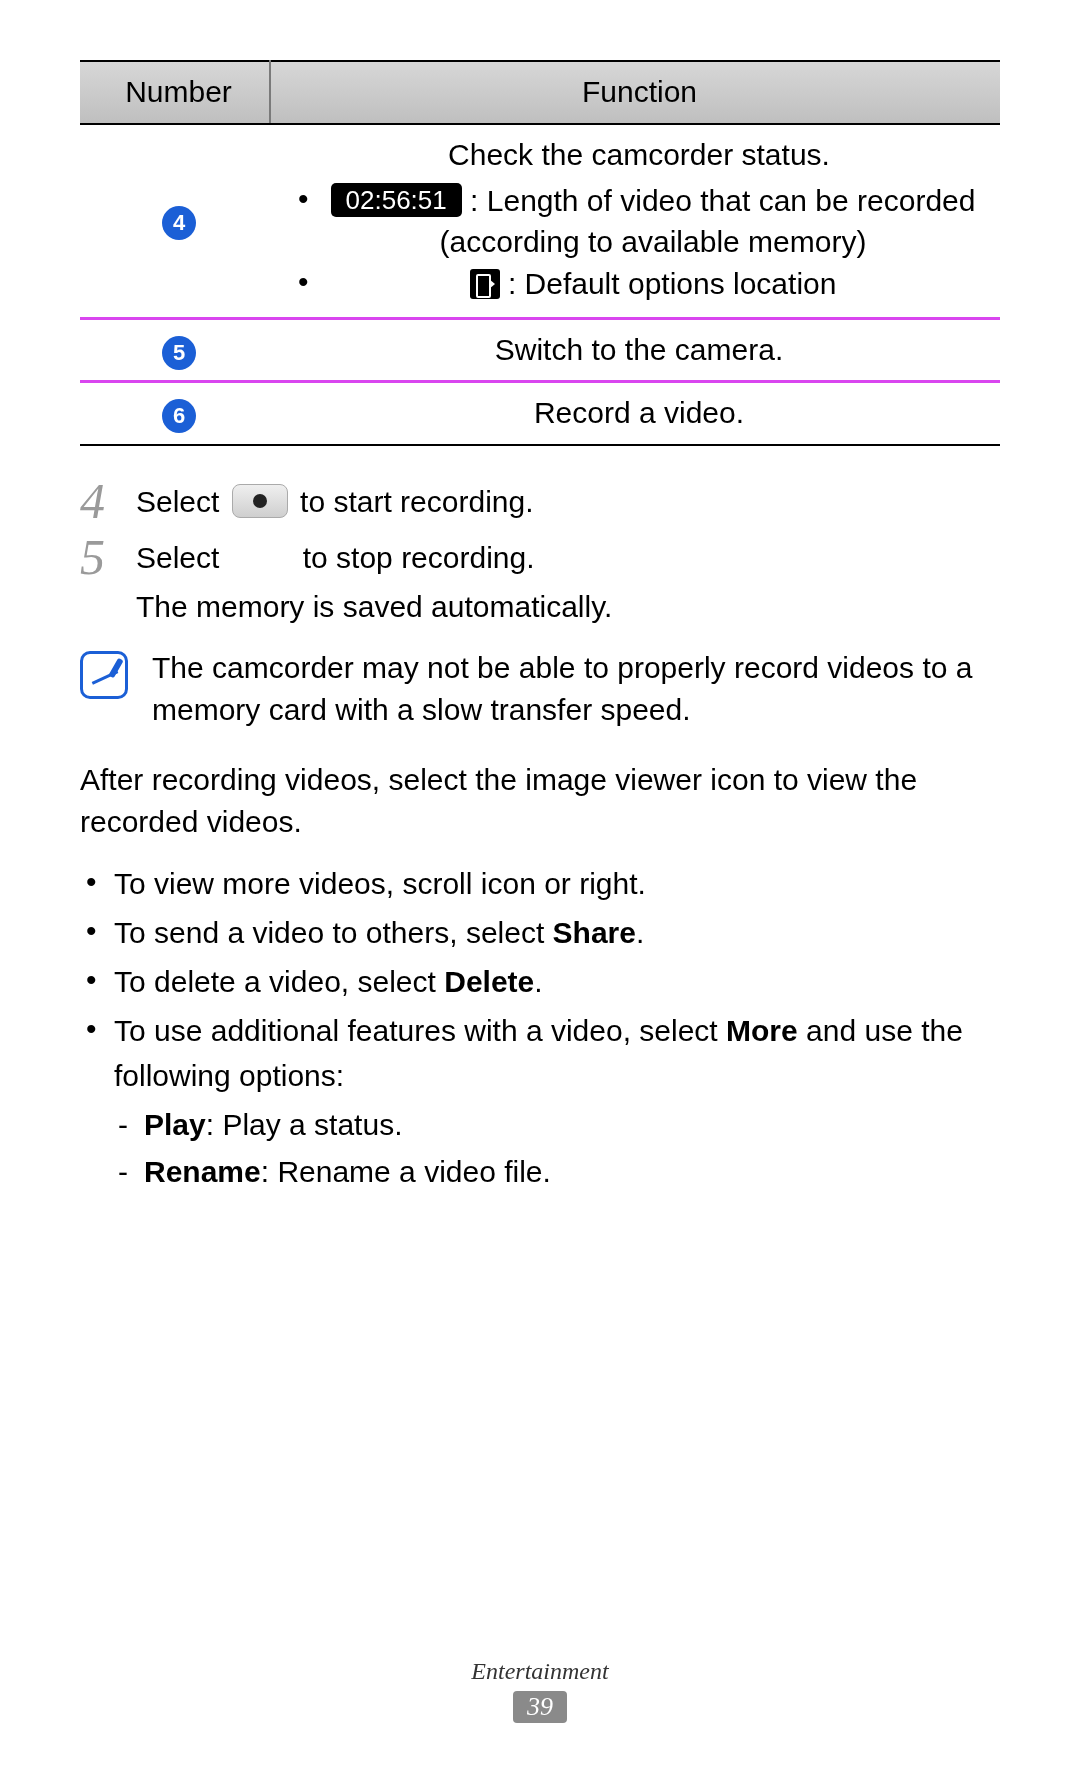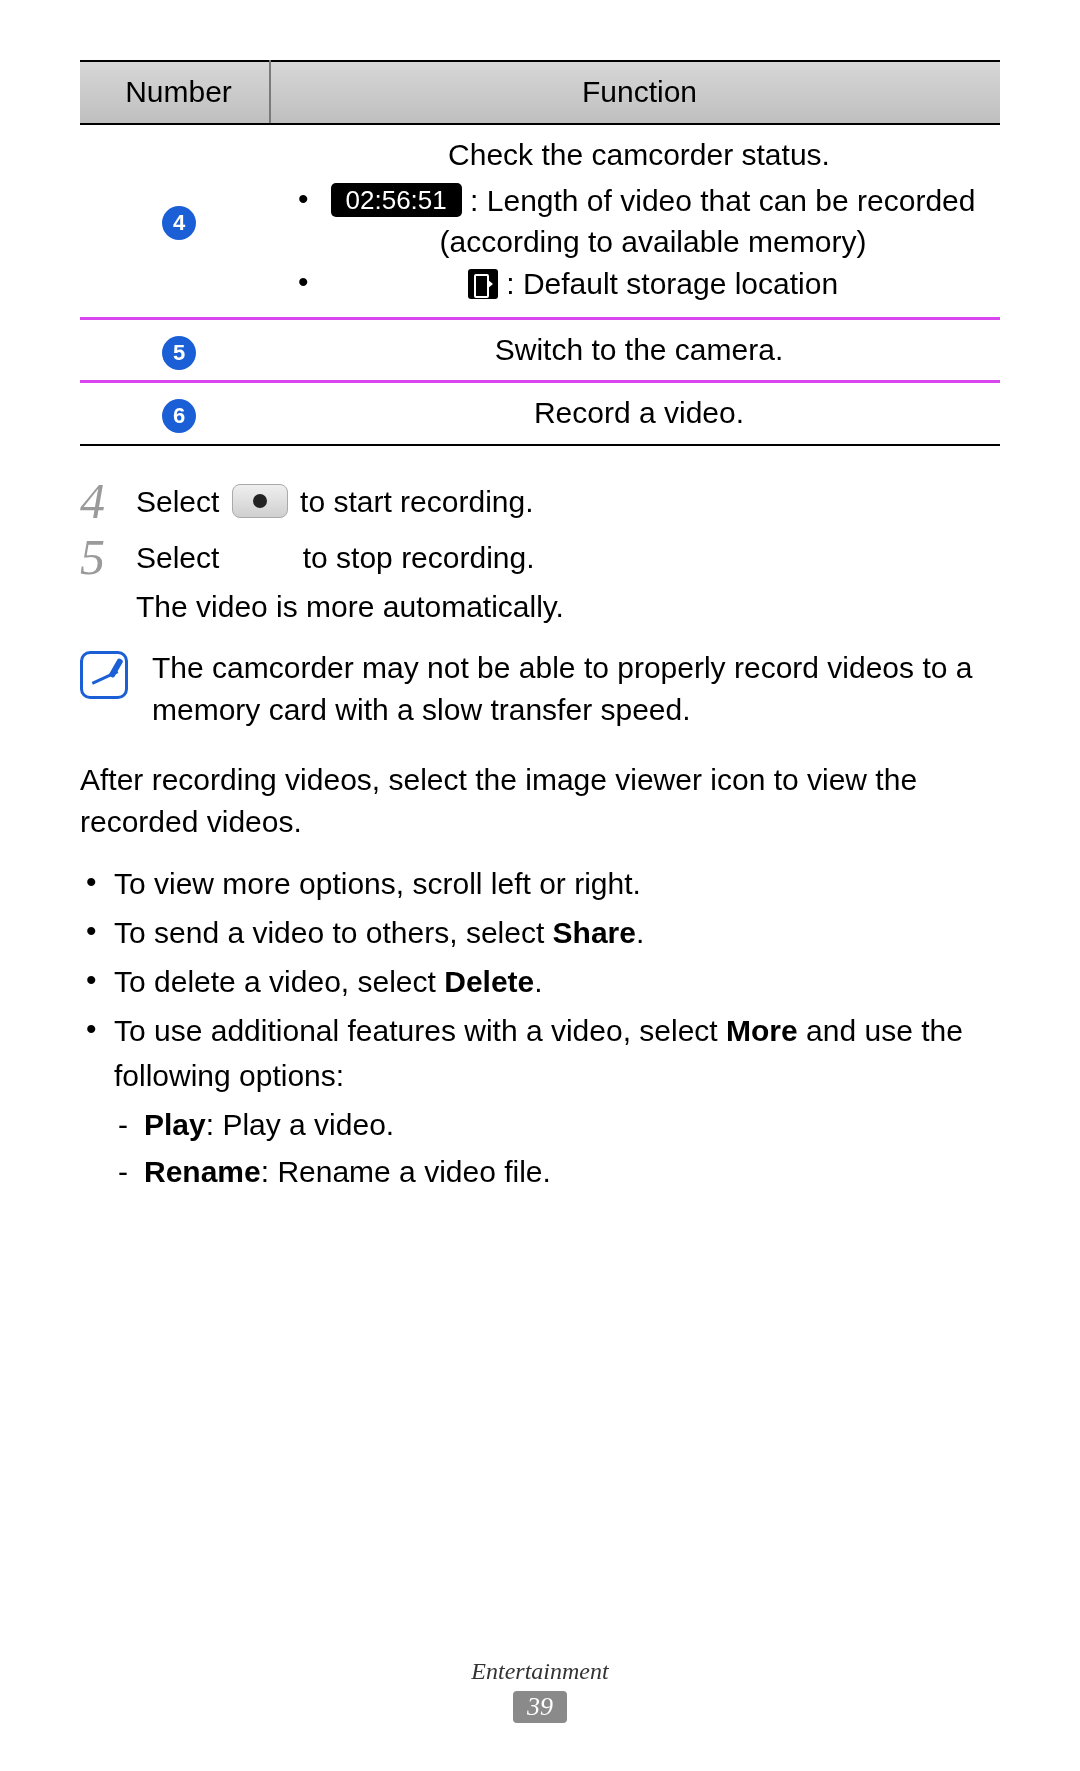--- a/index.html
+++ b/index.html
@@ -71,21 +71,21 @@
         <td class="col-num"><span class="circled">4</span></td>
         <td>
           <div>Check the camcorder status.</div>
           <ul class="sub-list">
             <li>
               <span class="chip-time">02:56:51</span>
               <span>: Length of video that can be recorded (according to available memory)</span>
             </li>
             <li>
               <span class="storage-icon"></span>
-              <span>: Default storage location</span>
+              <span>: Default options location</span>
             </li>
           </ul>
         </td>
       </tr>
       <tr class="row">
         <td class="col-num"><span class="circled">5</span></td>
         <td>Switch to the camera.</td>
       </tr>
       <tr class="row">
         <td class="col-num"><span class="circled">6</span></td>
@@ -100,40 +100,40 @@
       <div class="step-body">
         <span>Select </span>
         <span class="rec-icon"></span>
         <span> to start recording.</span>
       </div>
     </div>
     <div class="step">
       <div class="step-num">5</div>
       <div class="step-body">
         <span>Select </span><span style="white-space:pre;">         </span><span>to stop recording.</span>
-        <span class="indent">The video is more automatically.</span>
+        <span class="indent">The memory is saved automatically.</span>
       </div>
     </div>
   </div>
 
   <div class="note">
     <div class="note-icon"></div>
     <div class="note-text">The camcorder may not be able to properly record videos to a memory card with a slow transfer speed.</div>
   </div>
 
   <p class="para">After recording videos, select the image viewer icon to view the recorded videos.</p>
 
   <ul class="bullets">
-    <li><span>To view more options, scroll left or right.</span></li>
+    <li><span>To view more videos, scroll icon or right.</span></li>
     <li><span>To send a video to others, select </span><span class="bold">Share</span><span>.</span></li>
     <li><span>To delete a video, select </span><span class="bold">Delete</span><span>.</span></li>
     <li>
       <span>To use additional features with a video, select </span><span class="bold">More</span><span> and use the following options:</span>
       <ul class="dashes">
-        <li><span class="bold">Play</span><span>: Play a video.</span></li>
+        <li><span class="bold">Play</span><span>: Play a status.</span></li>
         <li><span class="bold">Rename</span><span>: Rename a video file.</span></li>
       </ul>
     </li>
   </ul>
 
   <div class="footer">
     <div class="footer-title">Entertainment</div>
     <div class="page-badge">39</div>
   </div>
 

